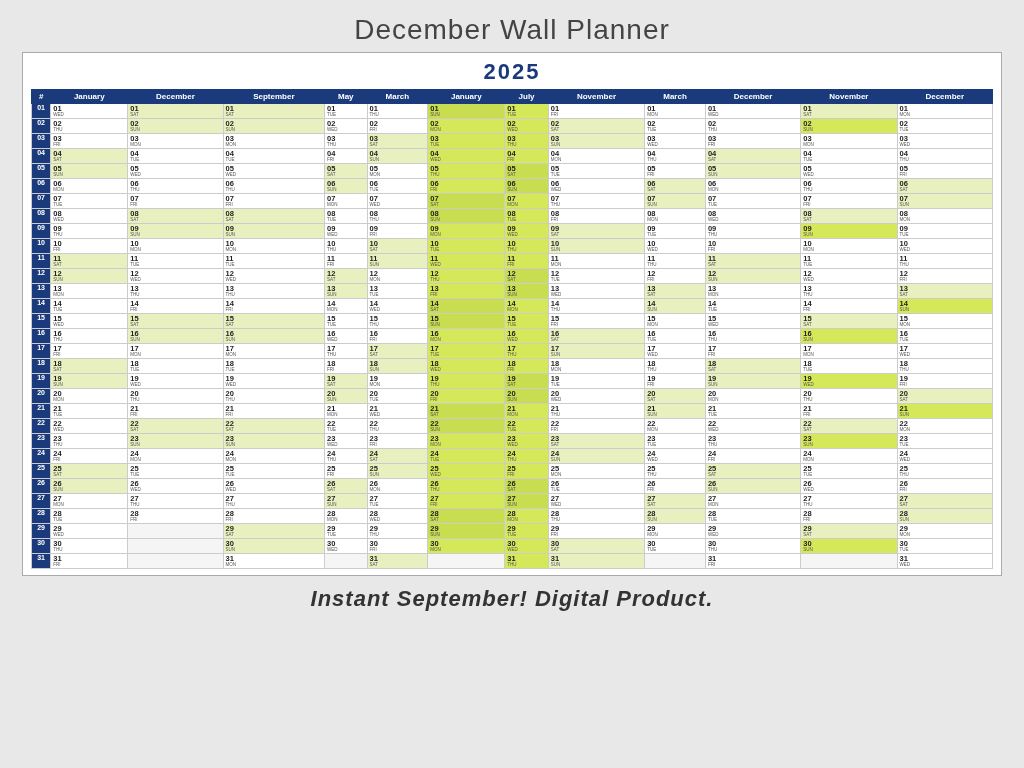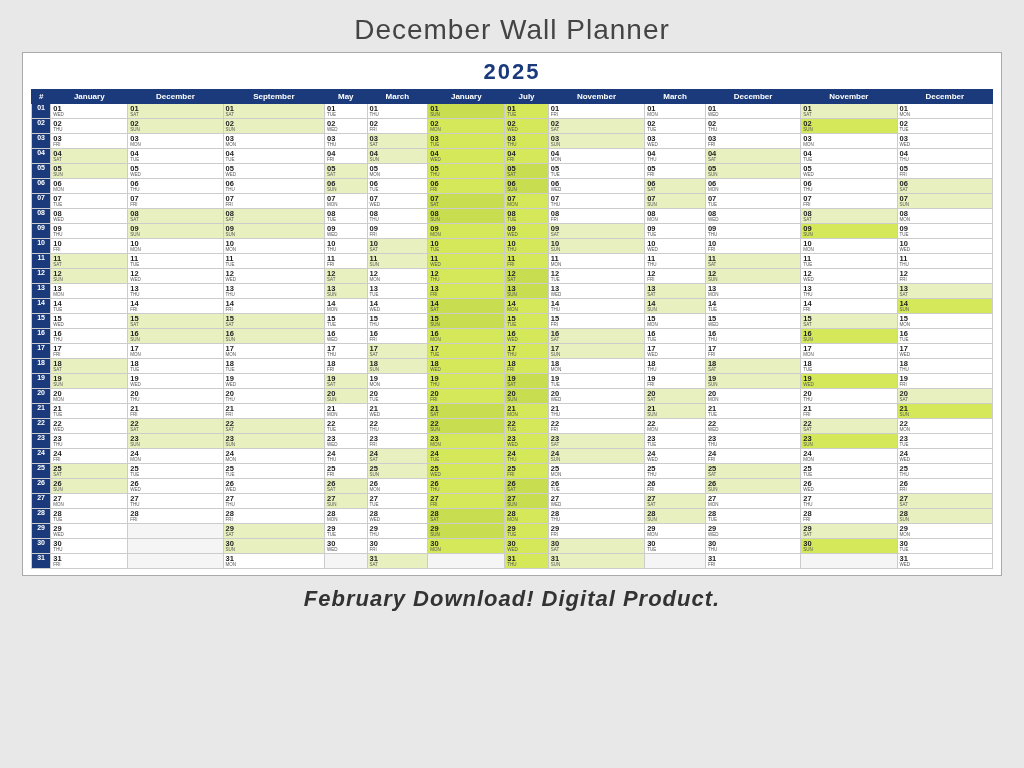--- a/index.html
+++ b/index.html
@@ -2397,13 +2397,13 @@
             <div class="day-cell">
               <span class="day-num">31</span>
               <span class="day-name">WED</span>
             </div>
           </td>
         </tr>
       </tbody>
   </table>
 </div>
 
-<div class="footer-text">February Download!  Digital Product.</div>
+<div class="footer-text">Instant September!  Digital Product.</div>
 
 </body></html>

